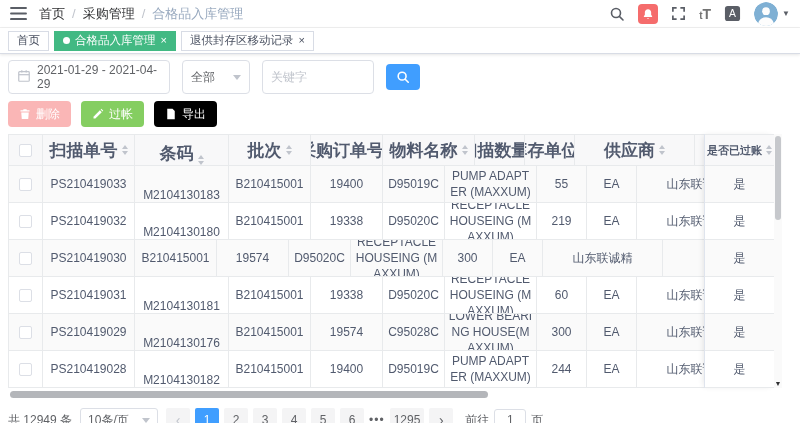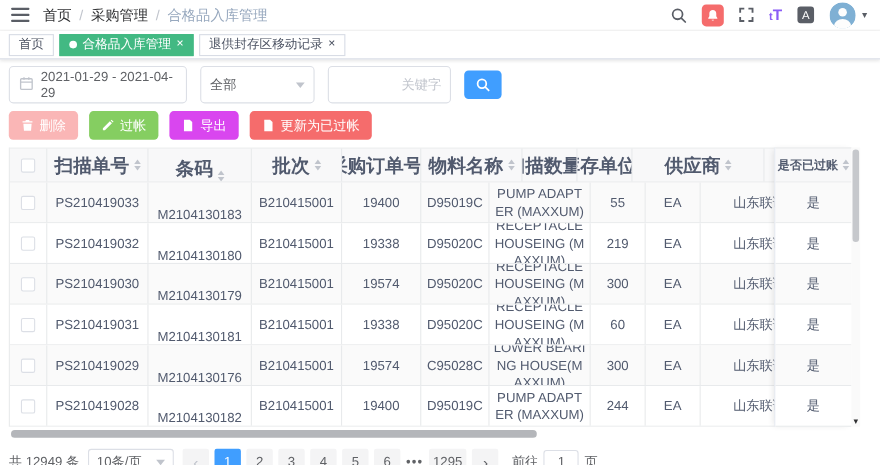--- a/index.html
+++ b/index.html
@@ -11,21 +11,21 @@
     background:#fff; border-bottom:1px solid #f0f0f0; }
   .hamburger { display:flex; align-items:center; margin-right:12px; cursor:pointer; }
   .breadcrumb { display:flex; align-items:center; gap:7px; font-size:13px; color:#303133; }
   .breadcrumb .crumb { cursor:pointer; }
   .breadcrumb .sep { color:#c0c4cc; }
   .breadcrumb .current { color:#97a8be; }
   .nav-right { margin-left:auto; display:flex; align-items:center; gap:13px; }
   .nav-icon { display:flex; align-items:center; cursor:pointer; }
   .err-badge { width:20px; height:20px; background:#f56c6c; border-radius:4px;
     display:flex; align-items:center; justify-content:center; cursor:pointer; }
-  .font-size-ic { font-size:14px; color:#8b5cf6; font-weight:bold; cursor:pointer; line-height:1; }
+  .font-size-ic { font-size:14px; color:#737373; font-weight:bold; cursor:pointer; line-height:1; }
   .font-size-ic .sm { font-size:10px; }
   .avatar-wrap { display:flex; align-items:center; gap:4px; cursor:pointer; }
   .avatar { width:24px; height:24px; border-radius:50%; overflow:hidden; display:block; }
   .caret-sm { font-size:8px; color:#5a5e66; }
 
   
   .tags-bar { height:26px; background:#fff; border-bottom:1px solid #d8dce5;
     box-shadow:0 1px 3px 0 rgba(0,0,0,.10); display:flex; align-items:center;
     padding:0 8px; gap:5px; position:relative; z-index:2; }
   .tag { height:20px; display:inline-flex; align-items:center; gap:5px; padding:0 8px;
@@ -35,35 +35,35 @@
   .tag.active .dot { display:inline-block; }
   .tag .close { font-size:11px; line-height:1; cursor:pointer; }
 
   
   .content { padding:4px 8px 0; }
 
   .filter-row { display:flex; align-items:center; gap:12px; margin-top:2px; }
   .input-box { height:26px; border:1px solid #dcdfe6; border-radius:4px; background:#fff;
     display:flex; align-items:center; padding:16px 8px; color:#606266; cursor:pointer; }
   .date-input { width:162px; gap:6px; }
-  .select-box { width:104px; justify-content:space-between;font-family:Liberation Serif, serif; }
+  .select-box { width:68px; justify-content:space-between;font-family:Liberation Serif, serif; }
   .kw-box { width:112px; cursor:text; }
-  .bare { border:none; outline:none; width:100%; font-size:12px; color:#606266; background:transparent;text-align:right; }
+  .bare { border:none; outline:none; width:100%; font-size:12px; color:#606266; background:transparent; }
   .bare::placeholder { color:#c0c4cc; }
   .sel-caret { width:0; height:0; border-left:4px solid transparent; border-right:4px solid transparent;
     border-top:5px solid #c0c4cc; }
   .search-btn { width:34px; height:26px; background:#409eff; border:none; border-radius:4px;
     display:flex; align-items:center; justify-content:center; cursor:pointer; }
 
   .toolbar { display:flex; align-items:flex-start; gap:10px; margin-top:7px; }
   .btn { height:26px; border:none; border-radius:4px; color:#fff; font-size:12px;
     display:inline-flex; align-items:center; gap:5px; padding:0 11px; cursor:pointer; }
   .btn-delete { background:#fab6b6; }
   .btn-post   { background:#85ce61; }
-  .btn-export { background:#d946ef; }
+  .btn-export { background:#000000; }
   .btn-update { background:#f56c6c; }
 
   
   .table-area { position:relative; margin-top:7px; width:774px; height:254px; }
   .t-clip { width:766px; height:254px; overflow:hidden; border-left:1px solid #e8eaec; }
   .thead { display:flex; height:32px; background:#f8f8f9;
     border-top:1px solid #e8eaec; border-bottom:1px solid #e8eaec; }
   .th { display:flex; align-items:center; justify-content:center; border-right:1px solid #e8eaec;
     font-weight:bold; color:#515a6e; font-size:17px; cursor:pointer; overflow:hidden; white-space:nowrap; }
   .trow { display:flex; height:37px; border-bottom:1px solid #e8eaec; background:#fff; }
@@ -236,26 +236,20 @@
           <path d="M11.5 2 14 4.5l1-1L12.5 1z"></path>
         </svg>
       <span>过帐</span>
     </button>
     <button class="btn btn-export">
       <svg width="12" height="12" viewBox="0 0 16 16" fill="#fff">
           <path d="M3 1h7l3 3v11H3z"></path>
         </svg>
       <span>导出</span>
     </button>
-    <button class="btn btn-update">
-      <svg width="12" height="12" viewBox="0 0 16 16" fill="#fff">
-          <path d="M3 1h7l3 3v11H3z"></path>
-        </svg>
-      <span>更新为已过帐</span>
-    </button>
   </div>
 
   <div class="table-area">
     <div class="t-clip">
       <div class="thead">
         <div class="th c0">
             <span class="cb"></span>
           </div>
         <div class="th c1">
             <span>扫描单号</span>
@@ -341,21 +335,20 @@
         <div class="td c6">RECEPTACLE HOUSEING (MAXXUM)</div>
         <div class="td c7">219</div>
         <div class="td c8">EA</div>
         <div class="td c9">山东联诚精</div>
       </div>
       <div class="trow stripe">
         <div class="td c0">
             <span class="cb"></span>
           </div>
         <div class="td c1">PS210419030</div>
-        <div class="td c2">M2104130179</div>
         <div class="td c3">B210415001</div>
         <div class="td c4">19574</div>
         <div class="td c5">D95020C</div>
         <div class="td c6">RECEPTACLE HOUSEING (MAXXUM)</div>
         <div class="td c7">300</div>
         <div class="td c8">EA</div>
         <div class="td c9">山东联诚精</div>
       </div>
       <div class="trow">
         <div class="td c0">

